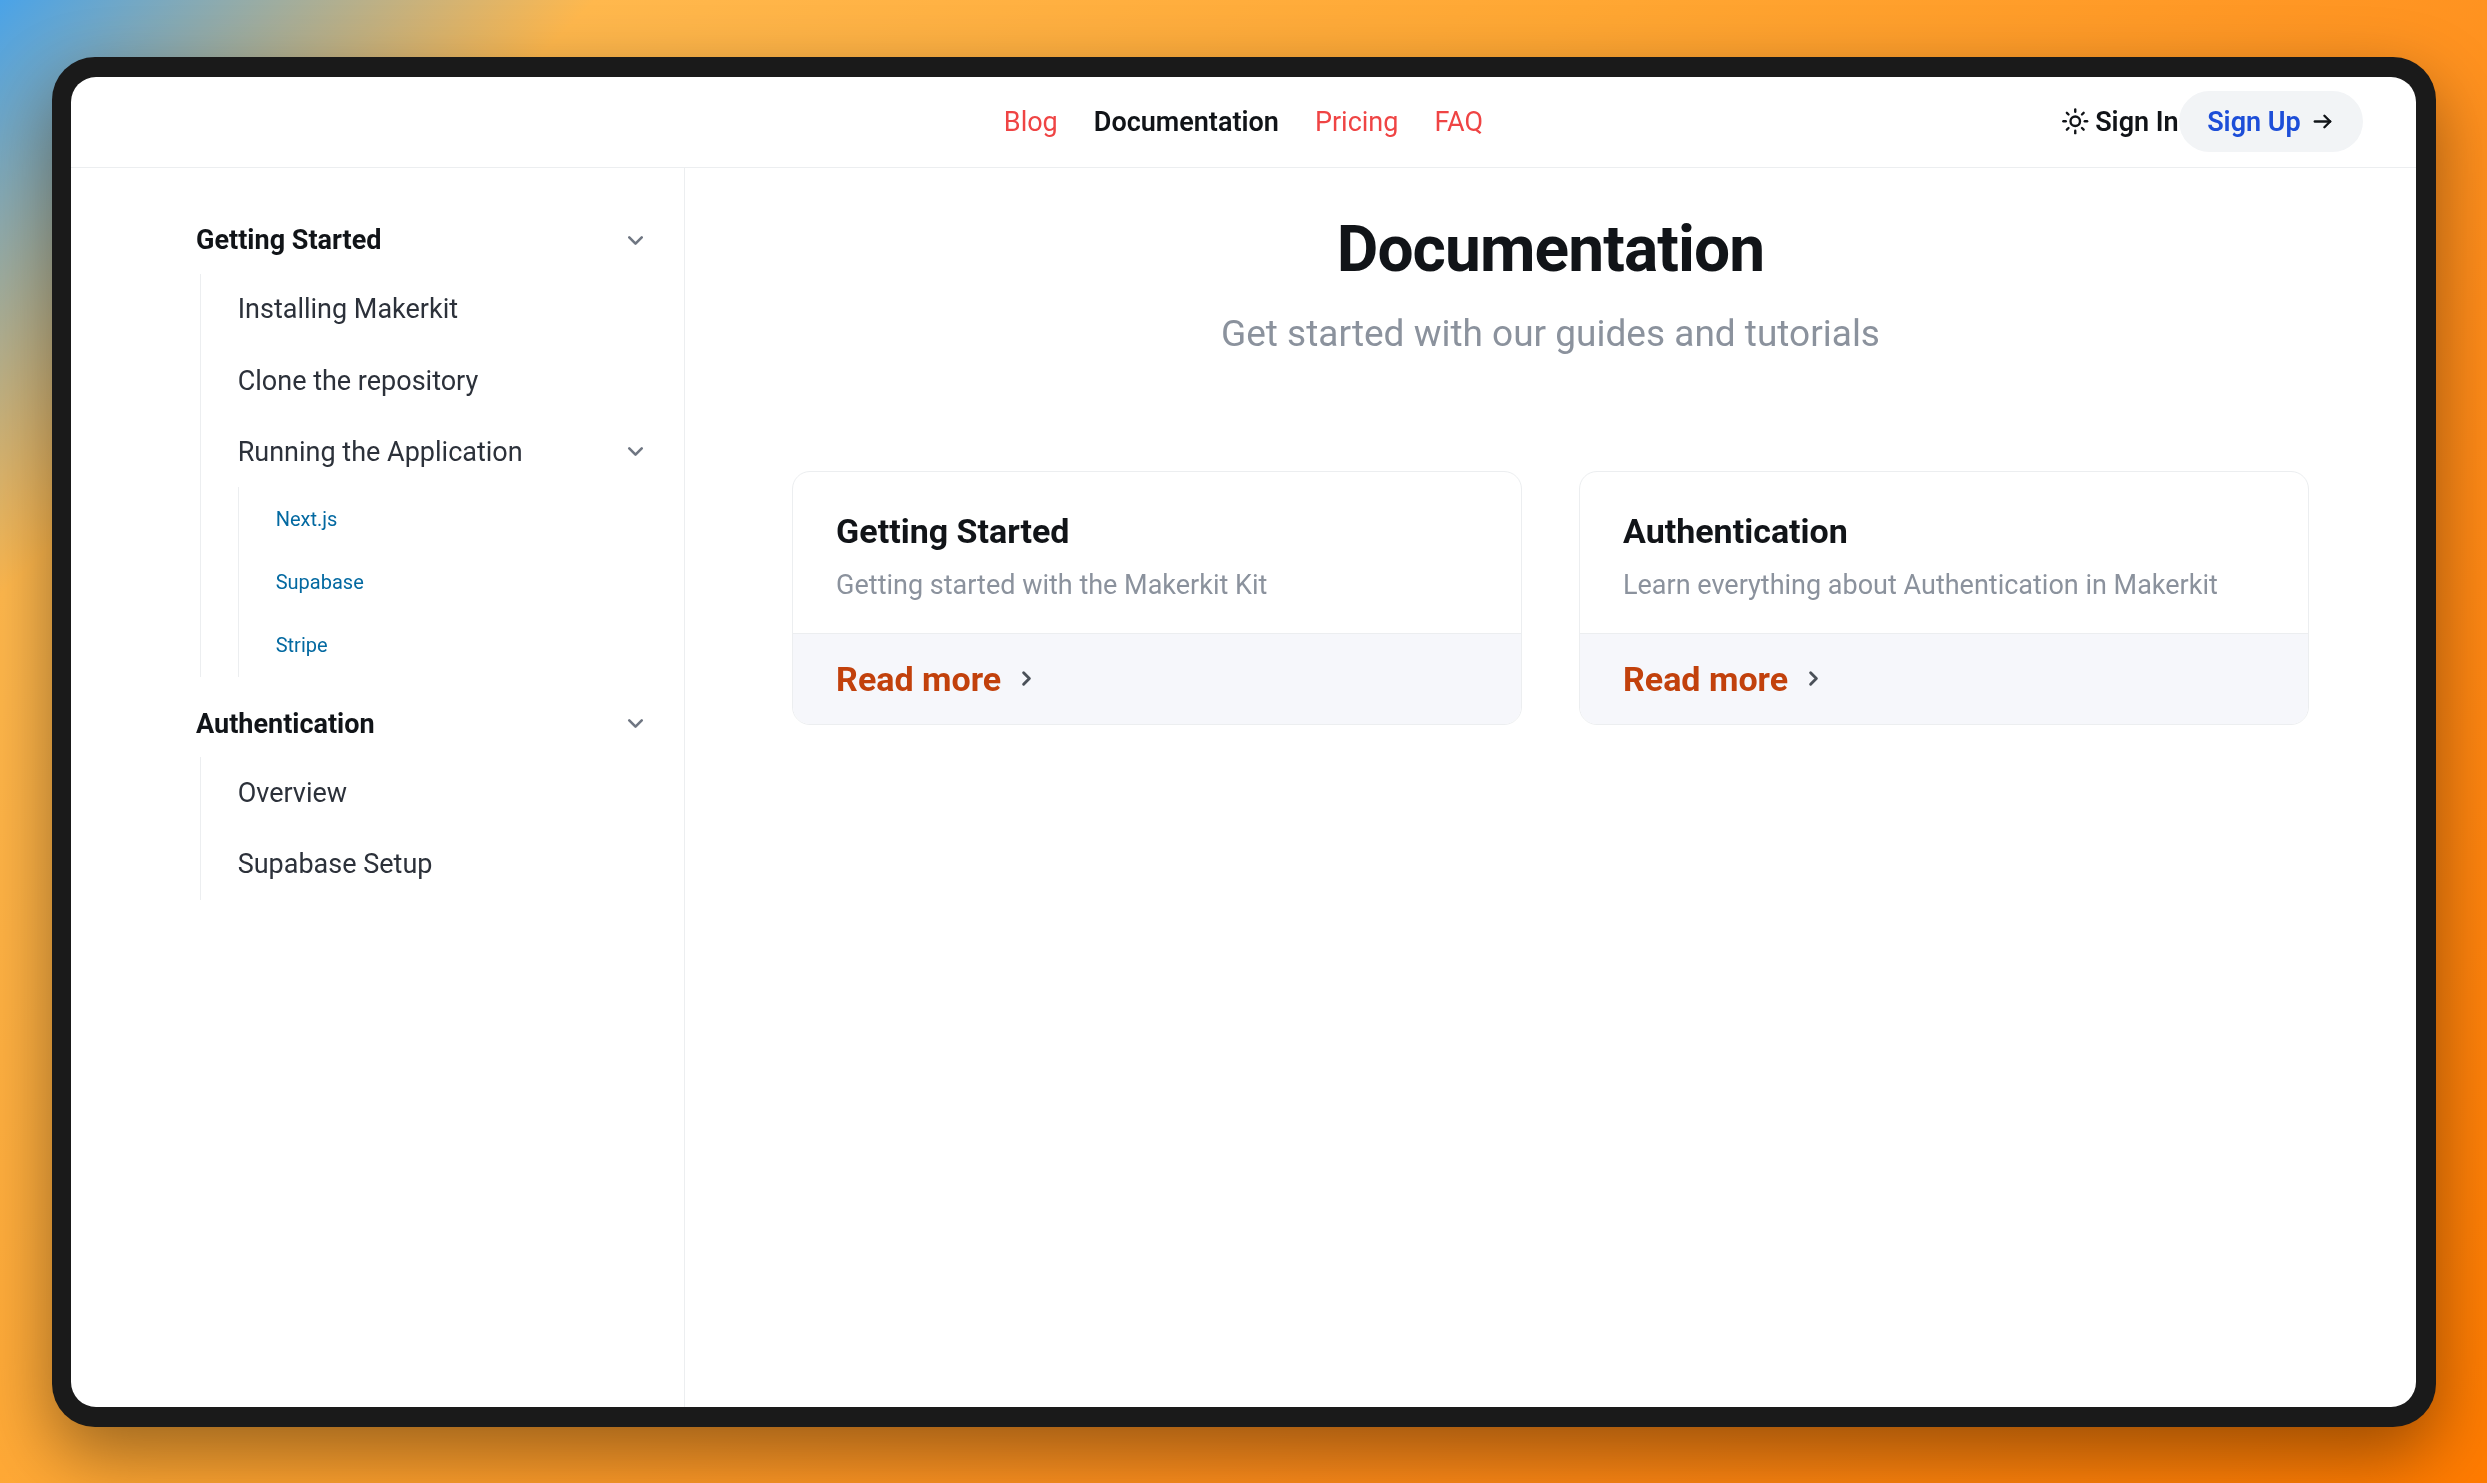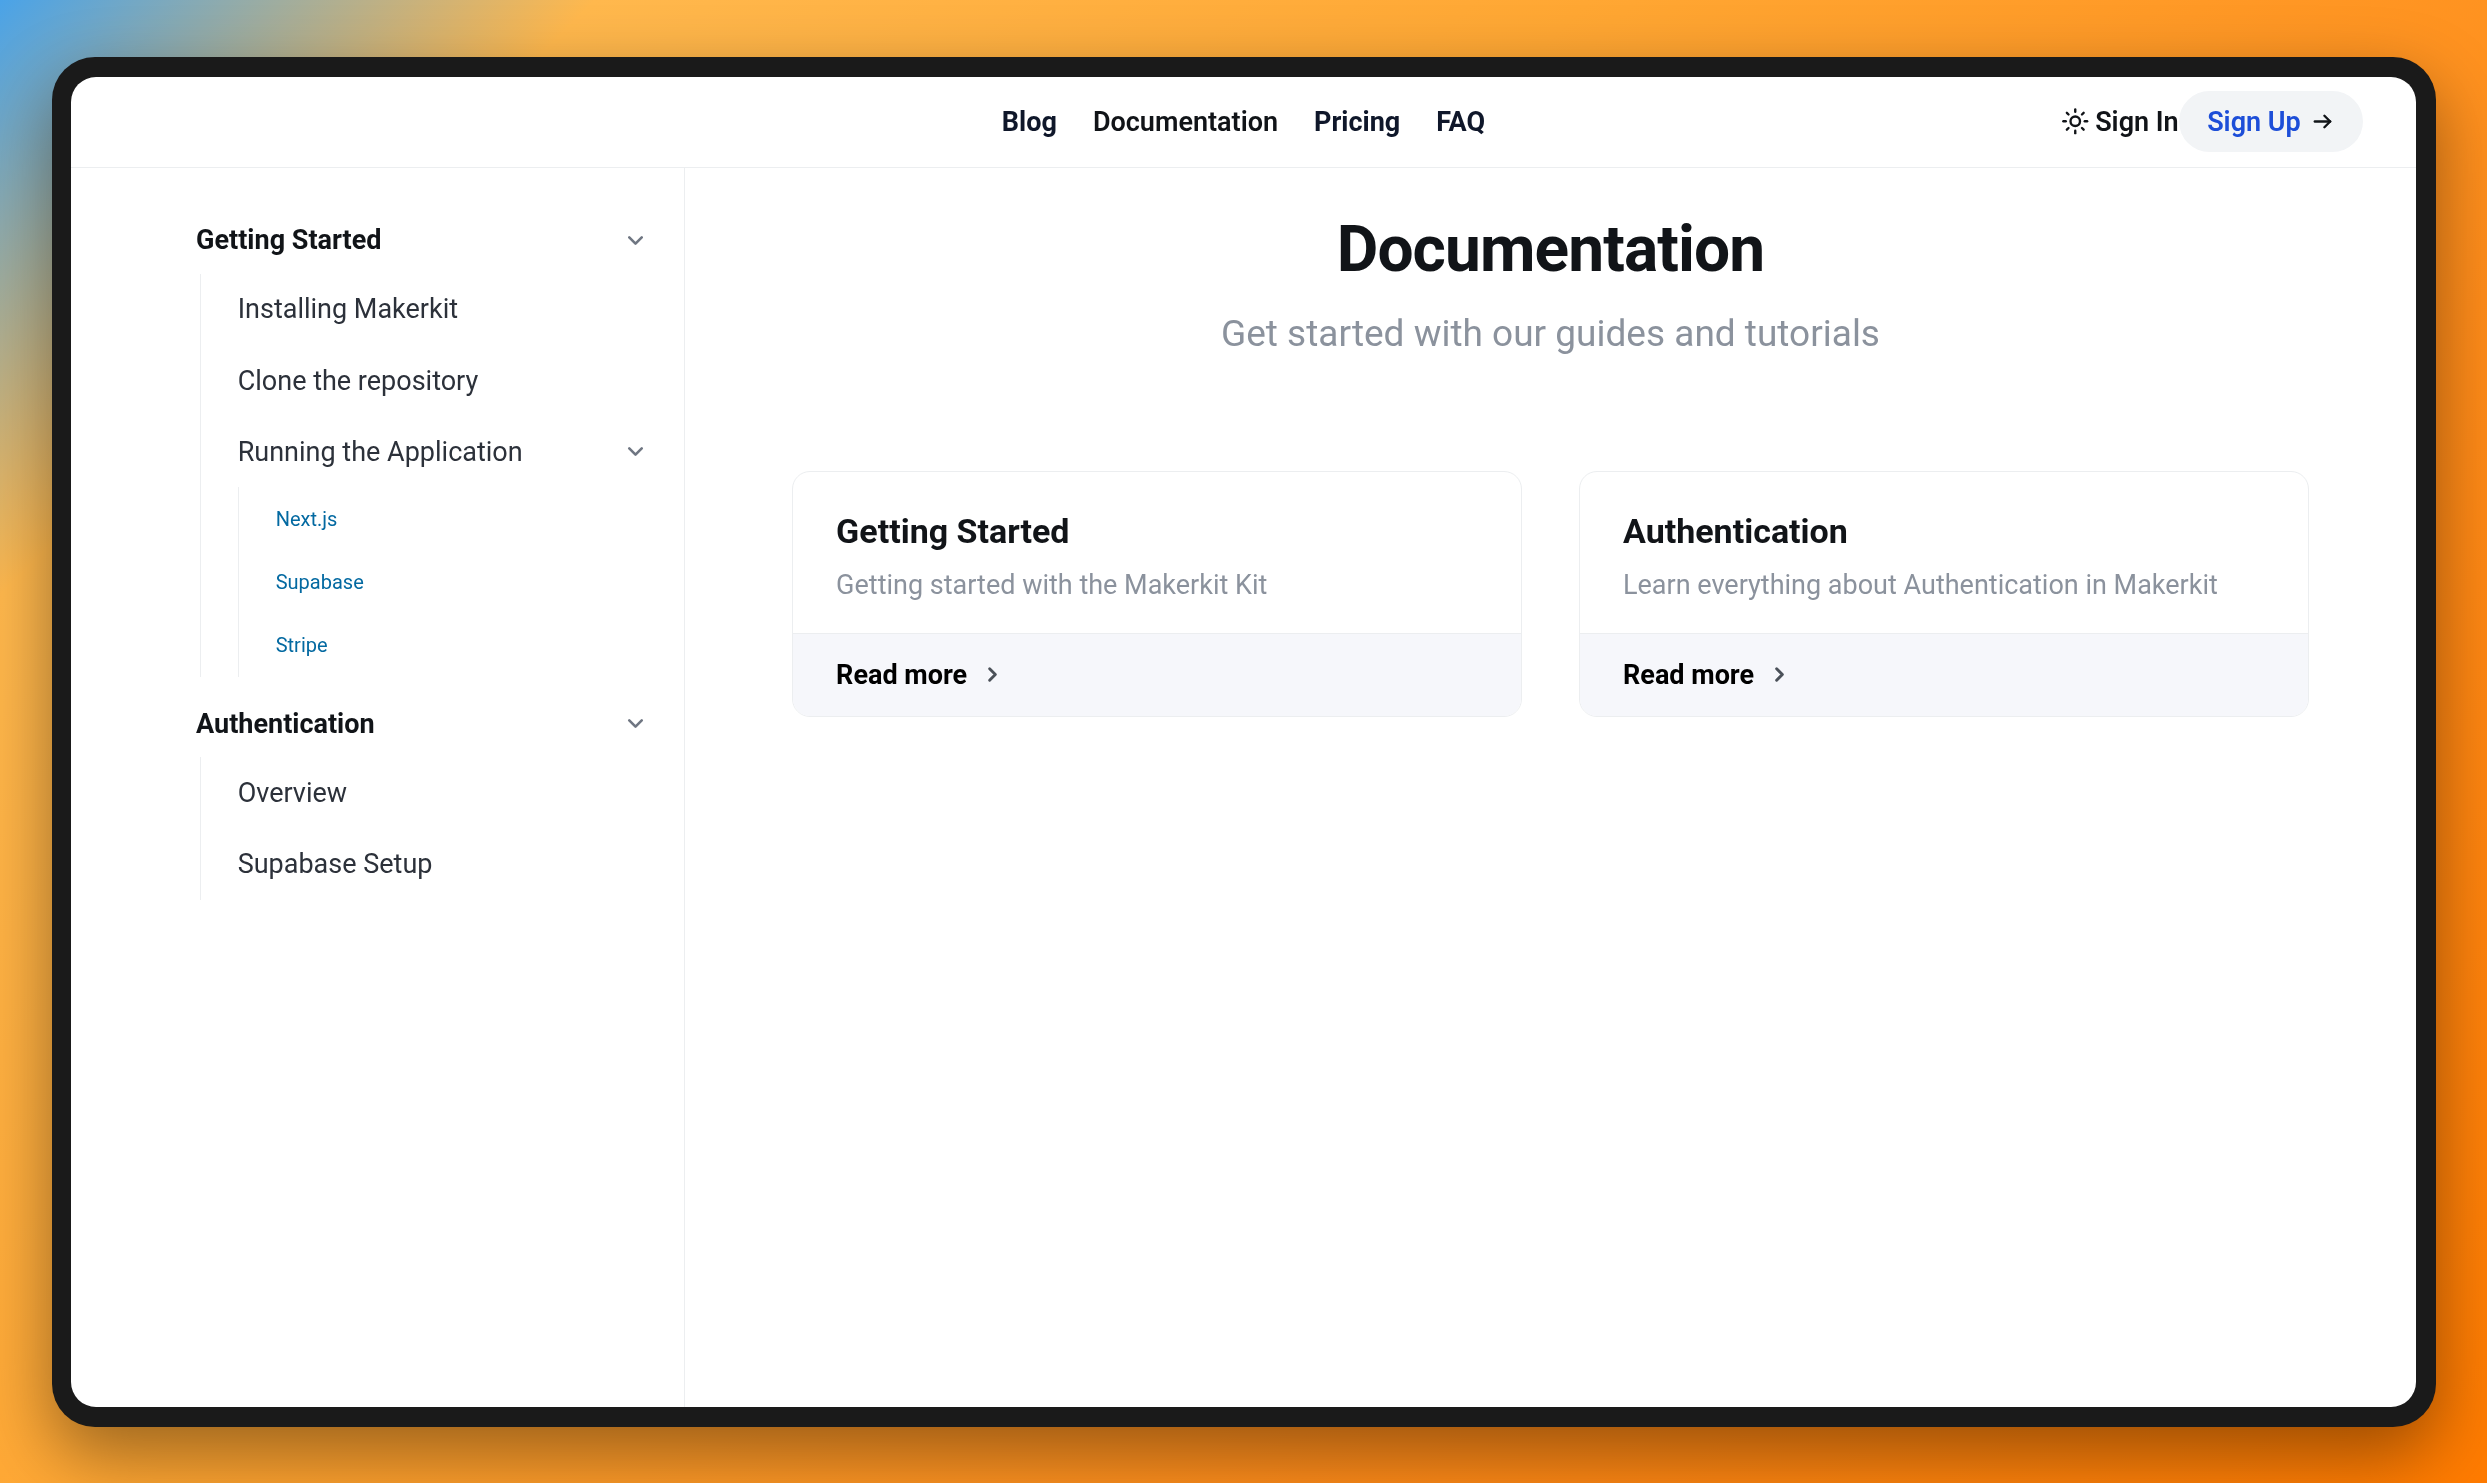--- a/index.html
+++ b/index.html
@@ -52,23 +52,23 @@
   }
   .topbar-inner {
     position: relative;
     width: 100%;
     height: 100%;
     display: flex;
     align-items: center;
   }
   .nav-link {
     font-size: 27px;
-    color: #0f172a;
-    cursor: pointer;
-    font-weight: 700;
+    color: #ef4444;
+    cursor: pointer;
+    font-weight: 400;
   }
   .nav-link.active {
     color: #111418;
     font-weight: 600;
   }
   .right-controls {
     margin-left: auto;
     display: flex;
     align-items: center;
   }
@@ -202,23 +202,23 @@
   .card-footer {
     background: #f6f7fb;
     border-top: 0.9px solid #eceef0;
     padding: 25px 43px;
     display: flex;
     align-items: center;
     gap: 14.2px;
     cursor: pointer;
   }
   .card-footer-text {
-    font-size: 27px;
+    font-size: 34px;
     font-weight: 700;
-    color: #000000;
+    color: #c2410c;
   }
   .chevron-right {
     width: 23px;
     height: 23px;
     color: #4b5159;
   }
   .arrow-right {
     width: 23px;
     height: 23px;
     color: #111418;

